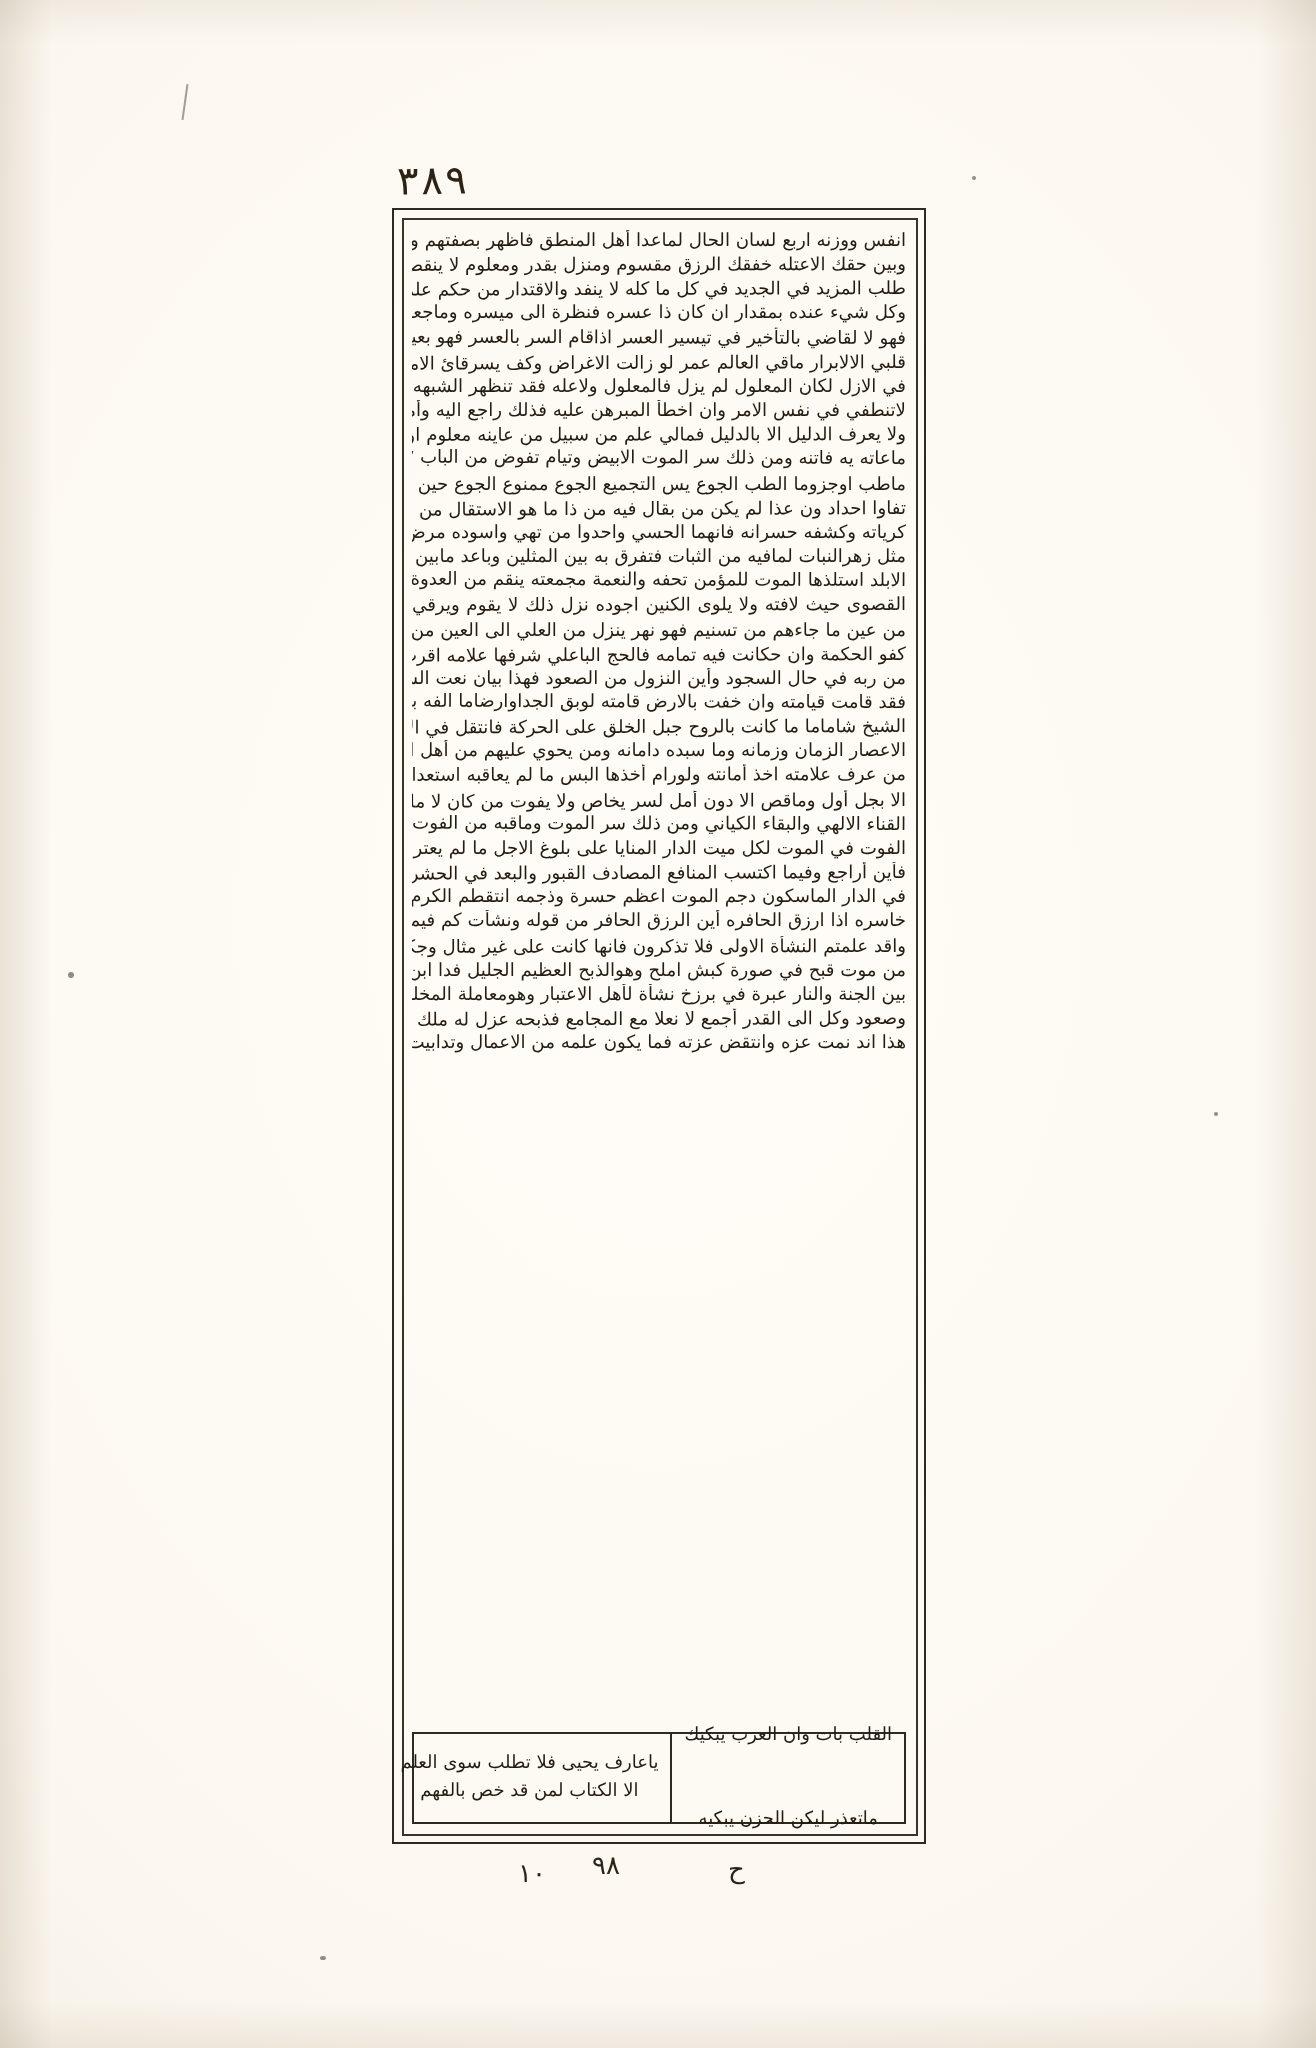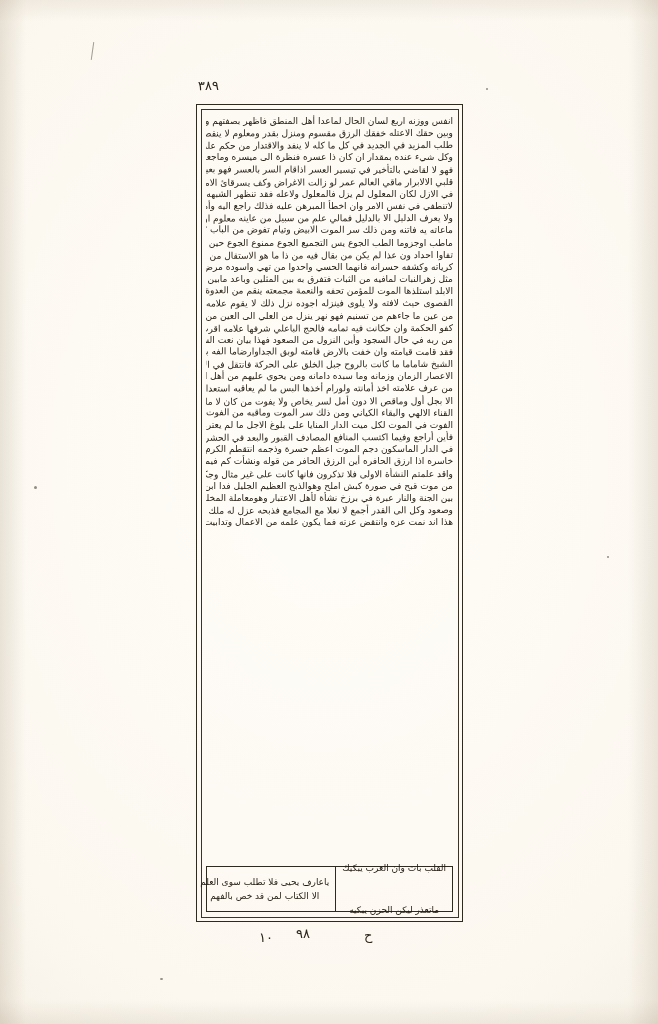--- a/index.html
+++ b/index.html
@@ -47,22 +47,22 @@
     position: absolute;
     background: #4a4034;
     opacity: .5;
   }
 
   
   #folio {
     position: absolute;
     left: 198px;
     top: 78px;
-    font-family: Liberation Sans, sans-serif;
-    font-size: 13px;
+    font-family: Liberation Mono, monospace;
+    font-size: 20px;
     color: #2b2318;
     letter-spacing: 1px;
     transform: rotate(-1deg);
   }
 
   
   #frame {
     position: absolute;
     left: 196px;
     top: 104px;
@@ -181,21 +181,21 @@
       <span class="line">قلبي الالابرار ماقي العالم عمر لو زالت الاغراض وكف يسرقائ الامراض لوكانت العلة</span>
       <span class="line">في الازل لكان المعلول لم يزل فالمعلول ولاعله فقد تنظهر الشبهه في صور الادله البراهين</span>
       <span class="line">لاتنطفي في نفس الامر وان اخطأ المبرهن عليه فذلك راجع اليه وأما البرهان فقوي السلطان</span>
       <span class="line">ولا يعرف الدليل الا بالدليل فمالي علم من سبيل من عاينه معلوم اوقد حوله جماعته فانقال قلوا</span>
       <span class="line">ماعاته يه فاتنه ومن ذلك سر الموت الابيض وتيام تفوض من الباب ٣٢٢ من قوض</span>
       <span class="line">ماطب اوجزوما الطب الجوع يس التجميع الجوع ممنوع الجوع حين منبع لوبق المنت</span>
       <span class="line">تفاوا احداد ون عذا لم يكن من بقال فيه من ذا ما هو الاستقال من قال في الحال سر الموت</span>
       <span class="line">كرياته وكشفه حسرانه فانهما الحسي واحدوا من تهي واسوده مرض وعقلي واحضره</span>
       <span class="line">مثل زهرالنبات لمافيه من الثبات فتفرق به بين المثلين وباعد مابين الكنين فاذا انقلب</span>
       <span class="line">الابلد استلذها الموت للمؤمن تحفه والنعمة مجمعته ينقم من العدوة الدنيا الى العدوة</span>
-      <span class="line">القصوى حيث لافته ولا يلوى فينزله اجوده نزل ذلك لا يقوم علامه</span>
+      <span class="line">القصوى حيث لافته ولا يلوى الكنين اجوده نزل ذلك لا يقوم ويرقي</span>
       <span class="line">من عين ما جاءهم من تسنيم فهو نهر ينزل من العلي الى العين من أدنى لامن الذي لا معاول المرتبة</span>
       <span class="line">كفو الحكمة وان حكانت فيه تمامه فالحج الباعلي شرفها علامه اقرب ما يكون العبد</span>
       <span class="line">من ربه في حال السجود وأين النزول من الصعود فهذا بيان نعت السجود بالاعلى أولى من مات</span>
       <span class="line">فقد قامت قيامته وان خفت بالارض قامته لوبق الجداوارضاما الفه بالواهيه ولو لم يكن</span>
       <span class="line">الشيخ شاماما ما كانت بالروح جبل الخلق على الحركة فانتقل في الاطوار وحجت عليه بروجها</span>
       <span class="line">الاعصار الزمان وزمانه وما سبده دامانه ومن يحوي عليهم من أهل الامانات واهم فيما عامات</span>
       <span class="line">من عرف علامته اخذ أمانته ولورام أخذها البس ما لم يعاقبه استعداده ولا داره ومامات أحد</span>
       <span class="line">الا بجل أول وماقص الا دون أمل لسر يخاص ولا يفوت من كان لا ما ابين فانه فيه</span>
       <span class="line">القناء الالهي والبقاء الكياني ومن ذلك سر الموت وماقبه من الفوت من الباب ٣٢٣</span>
       <span class="line">الفوت في الموت لكل ميت الدار المنايا على بلوغ الاجل ما لم يعترمه الاجل من ضرورة الآخرة</span>

